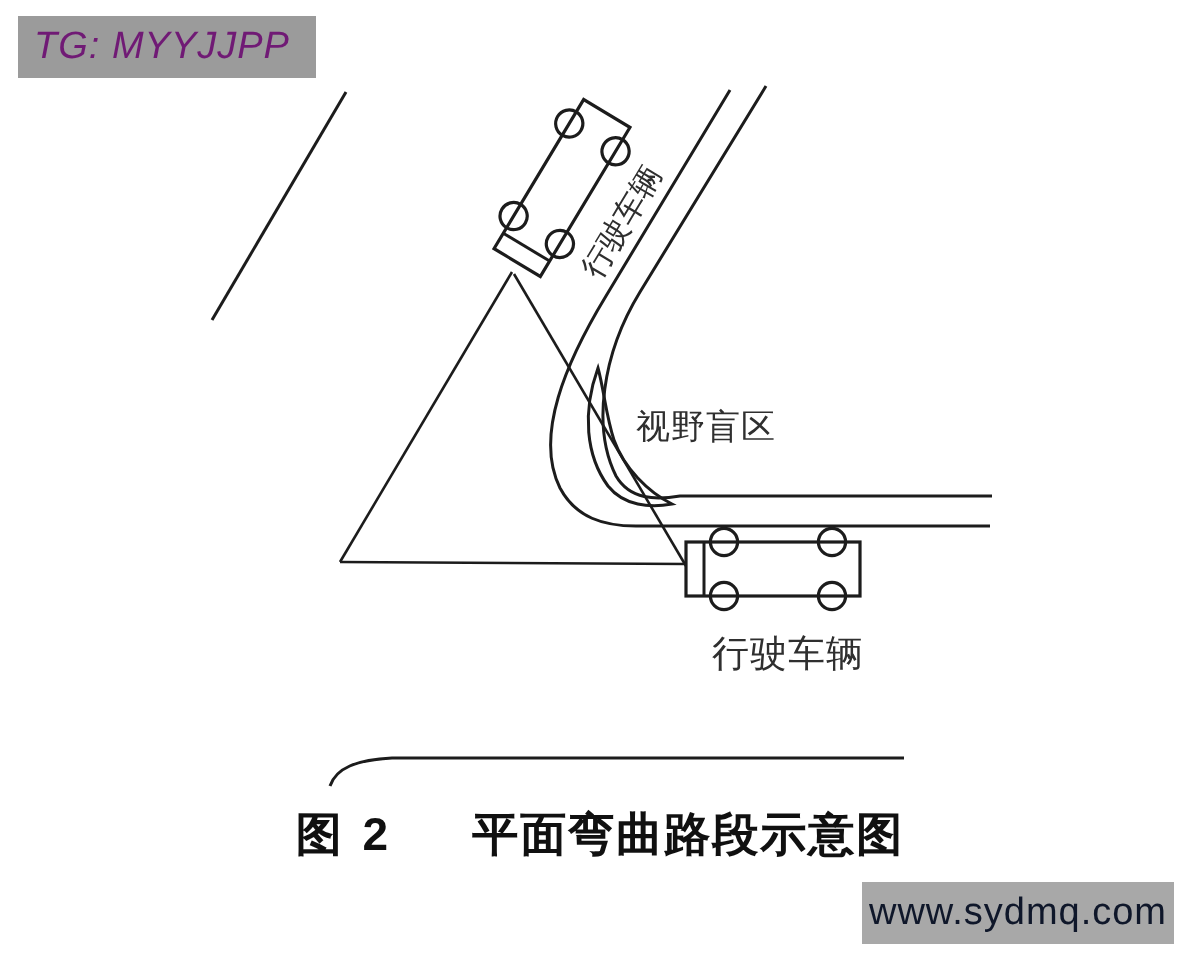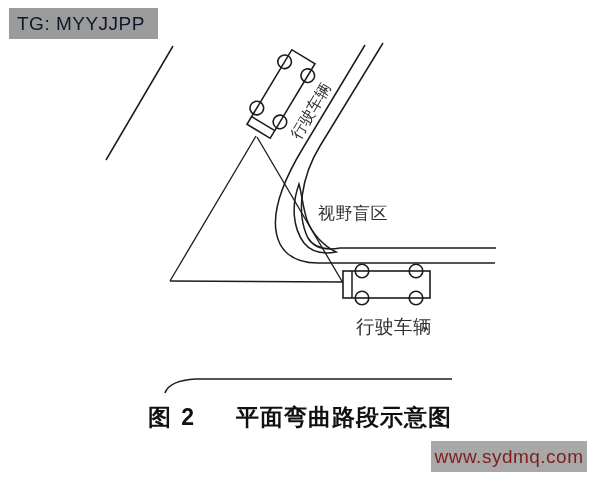--- a/index.html
+++ b/index.html
@@ -11,26 +11,26 @@
   #diagram path,#diagram line{stroke:#1c1c1c;stroke-width:1.5;fill:none;}
   #diagram .thin{stroke-width:1.3;}
   .car-body{fill:#ffffff;stroke:#1c1c1c;stroke-width:1.6;}
   .car-part{fill:none;stroke:#1c1c1c;stroke-width:1.6;}
   .diagram-label{
     font-family:"Liberation Serif","DejaVu Serif",serif;
     fill:#2f2f2f;
   }
   #tag-badge{
     position:absolute;left:9px;top:8px;width:141px;height:31px;
-    background:#9b9b9b;color:#0f172a;font-size:19px;line-height:31px;
-    padding-left:8px;letter-spacing:0.5px;
+    background:#9b9b9b;color:#701a75;font-size:19px;line-height:31px;
+    padding-left:8px;letter-spacing:0.5px;font-style:italic;
   }
   #site-watermark{
     position:absolute;left:431px;top:441px;width:156px;height:31px;
-    background:#a8a8a8;color:#7f1d1d;font-size:19px;line-height:31px;
+    background:#a8a8a8;color:#0f172a;font-size:19px;line-height:31px;
     text-align:center;letter-spacing:0.5px;
   }
   #caption{
     position:absolute;left:0;top:402px;width:600px;text-align:center;
     font-size:23px;font-weight:700;color:#101010;
   }
   #caption .fig-title{margin-left:40px;letter-spacing:1px;}
   #caption .fig-no{letter-spacing:2px;}
 </style>
 </head>

